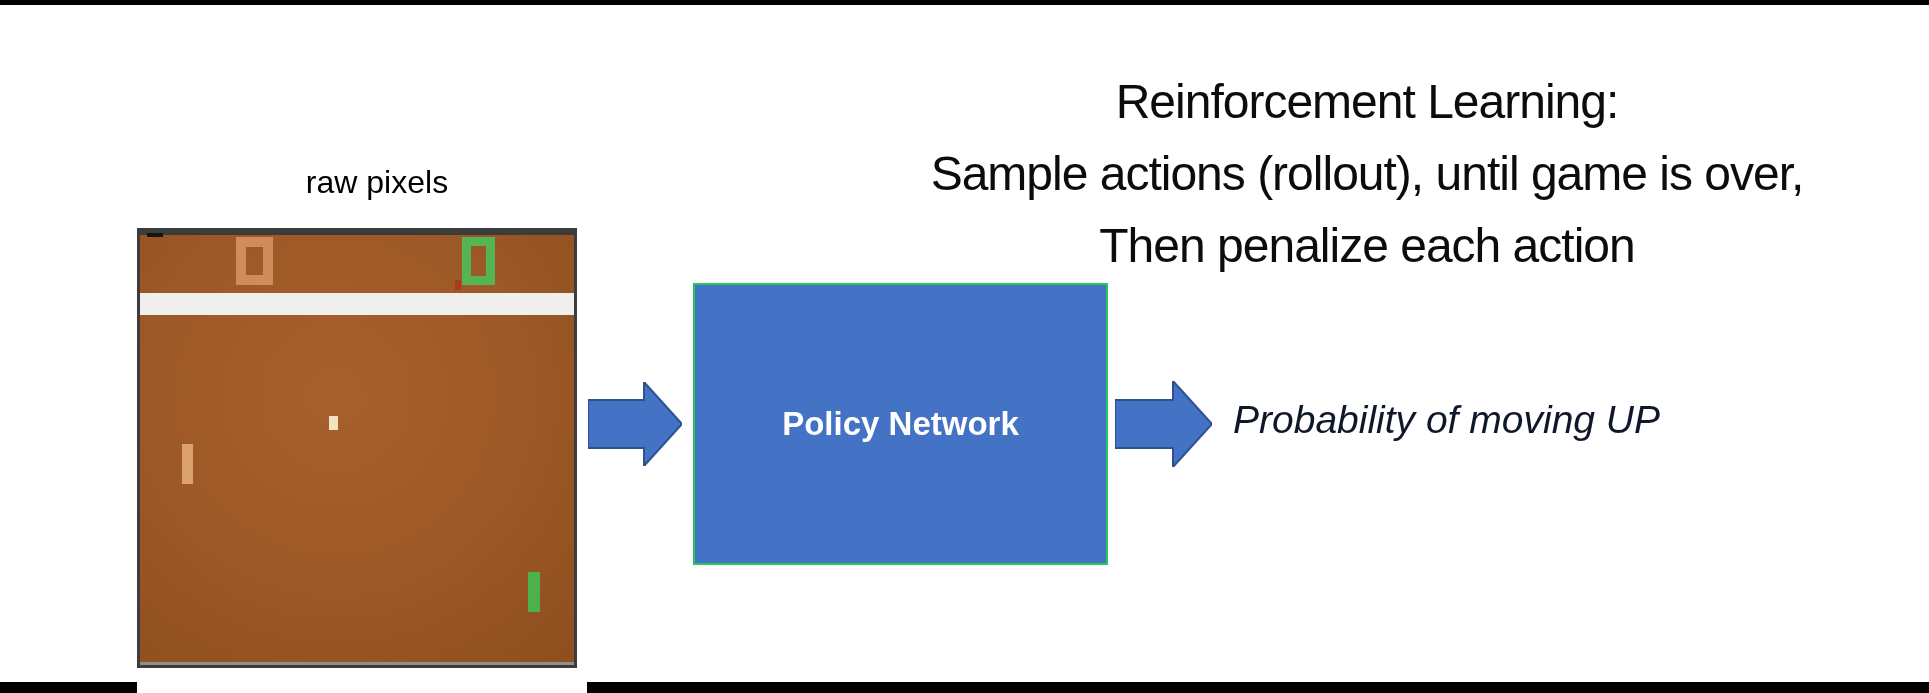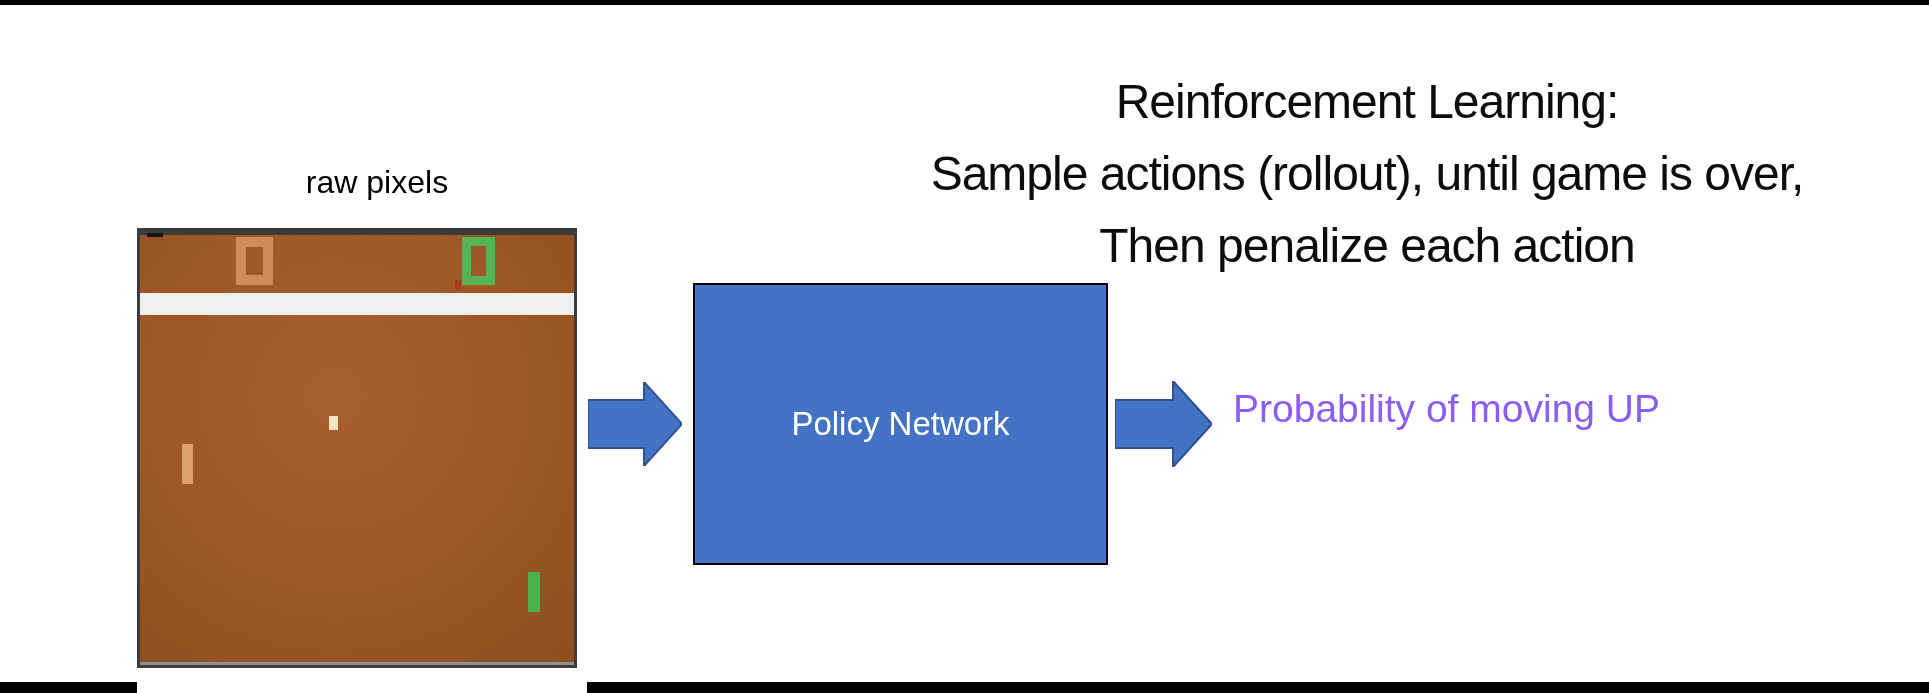--- a/index.html
+++ b/index.html
@@ -51,29 +51,29 @@
   .game .bottom-strip { position:absolute; left:0; bottom:0; width:434px; height:3px; background:#8f8f8f; }
 
   
   .arrow { position:absolute; }
   .arrow-in  { left:588px; top:382px; }
   .arrow-out { left:1115px; top:381px; }
 
   
   .policy-box {
     position:absolute; left:693px; top:283px; width:415px; height:282px;
-    box-sizing:border-box; background:#4472c4; border:2px solid #000000;
-    display:flex; align-items:center; justify-content:center;
+    box-sizing:border-box; background:#4472c4; border:2px solid #22c55e;
+    display:flex; align-items:center; justify-content:center;font-weight:bold;
   }
   .policy-box .label { color:#ffffff; font-size:33px; }
 
   
   .prob-label {
-    position:absolute; left:1233px; top:384px; font-size:39px; line-height:50px;
-    color:#8b5cf6; white-space:nowrap;
+    position:absolute; left:1233px; top:395px; font-size:39px; line-height:50px;
+    color:#0f172a; white-space:nowrap;font-style:italic;
   }
 </style>
 </head>
 <body>
 
 <div class="canvas">
 
   <div class="top-bar"></div>
 
   <div class="title">

